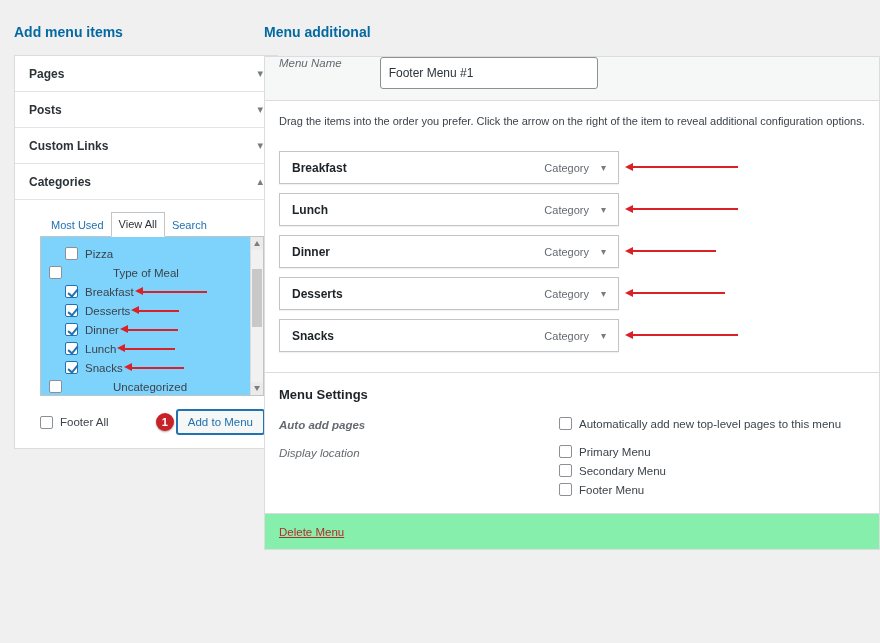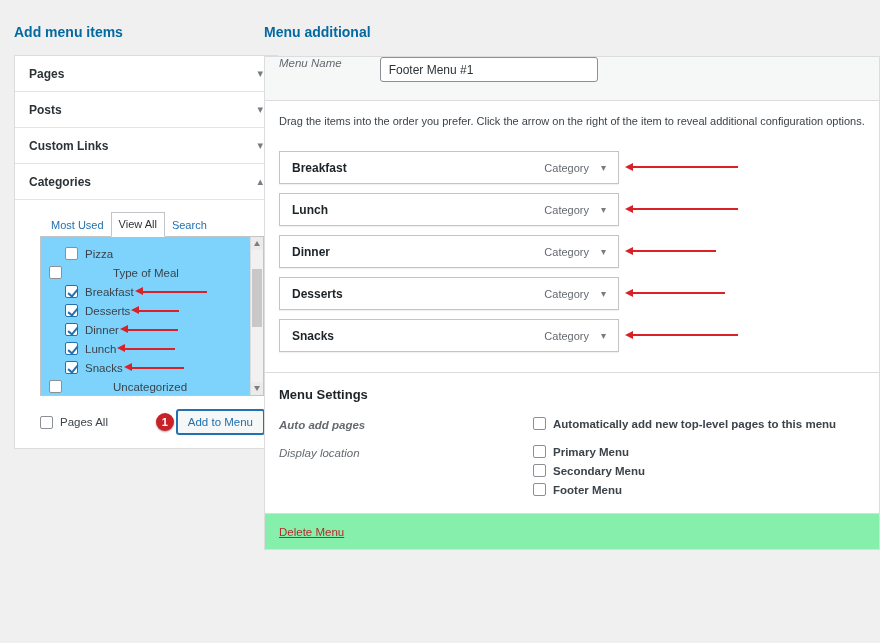--- a/index.html
+++ b/index.html
@@ -43,34 +43,34 @@
   .cat-actions { display:flex; align-items:center; justify-content:space-between; margin-top:14px; font-size:11.5px; color:#3c434a; }
   .selectall { display:flex; align-items:center; }
   .right-actions { display:flex; align-items:center; gap:3px; }
   .badge { width:18px; height:18px; border-radius:50%; background:#c92128; color:#fff; font-size:11px; font-weight:700; display:flex; align-items:center; justify-content:center; box-shadow:0 1px 2px rgba(0,0,0,.35); flex:none; }
   .btn { font-family:inherit; font-size:11.5px; color:#2271b1; background:#f6f7f7; border:1px solid #2271b1; border-radius:2px; padding:5px 10px; box-shadow:0 0 0 1px #2271b1; cursor:pointer; }
 
   
   .right-panel { position:absolute; left:264px; top:56px; width:616px; height:494px; background:#fff; border:1px solid #dcdcde; }
   .ms-header { position:absolute; top:0; left:0; right:0; height:44px; background:#f6f7f7; border-bottom:1px solid #dcdcde; display:flex; padding-left:14px;gap:26px; }
   .italic-label { font-style:italic; color:#646970; font-size:11.5px; }
-  .ms-input { margin-left:12px; width:218px; height:25px; border:1px solid #8c8f94; border-radius:3px; padding:0 8px; font-size:12px; color:#2c3338; font-family:inherit; background:#fff; }
+  .ms-input { margin-left:12px; width:218px; height:32px; border:1px solid #8c8f94; border-radius:3px; padding:0 8px; font-size:12px; color:#2c3338; font-family:inherit; background:#fff; }
   .instruction { position:absolute; top:58px; left:14px; right:4px; font-size:11px; color:#3c434a; white-space:nowrap; overflow:hidden; }
 
   .menu-items { position:absolute; top:94px; left:14px; width:340px; display:flex; flex-direction:column; gap:9px; }
   .menu-item { height:33px; border:1px solid #c3c4c7; background:#fff; display:flex; align-items:center; justify-content:space-between; padding:0 12px; box-shadow:0 1px 1px rgba(0,0,0,.05); }
   .mi-label { font-size:12px; font-weight:600; color:#1d2327; }
   .mi-right { display:flex; align-items:center; gap:12px; }
   .mi-type { font-size:11px; color:#646970; }
   .mi-chev { color:#787c82; font-size:10px; cursor:pointer; }
 
   .divider { position:absolute; left:0; right:0; top:315px; border-top:1px solid #dcdcde; }
   .settings-title { position:absolute; left:14px; top:330px; font-size:13px; font-weight:700; color:#1d2327; }
   .set-label { position:absolute; left:14px; font-style:italic; color:#646970; font-size:11.5px; }
-  .set-row { position:absolute; left:268px; display:flex; align-items:center; font-size:11.5px; color:#3c434a;font-weight:bold; }
+  .set-row { position:absolute; left:294px; display:flex; align-items:center; font-size:11.5px; color:#3c434a; }
 
   .footer-bar { position:absolute; left:0; right:0; bottom:0; height:36px; background:#86efac; border-top:1px solid #dcdcde; display:flex; align-items:center; padding-left:14px; }
   .delete-link { color:#b32d2e; font-size:11.5px; text-decoration:underline; cursor:pointer; }
 </style>
 </head>
 <body>
 
 <div class="screen">
 
   <div class="panel-title" style="left:14px; top:24px;">Add menu items</div>
@@ -155,21 +155,21 @@
         <div class="vscroll">
           <div class="vs-up"></div>
           <div class="vs-thumb"></div>
           <div class="vs-down"></div>
         </div>
       </div>
 
       <div class="cat-actions">
         <span class="selectall">
           <span class="cb"></span>
-          <span>Pages All</span>
+          <span>Footer All</span>
         </span>
         <span class="right-actions">
           <span class="badge">1</span>
           <button class="btn">Add to Menu</button>
         </span>
       </div>
 
     </div>
   </div>
 

